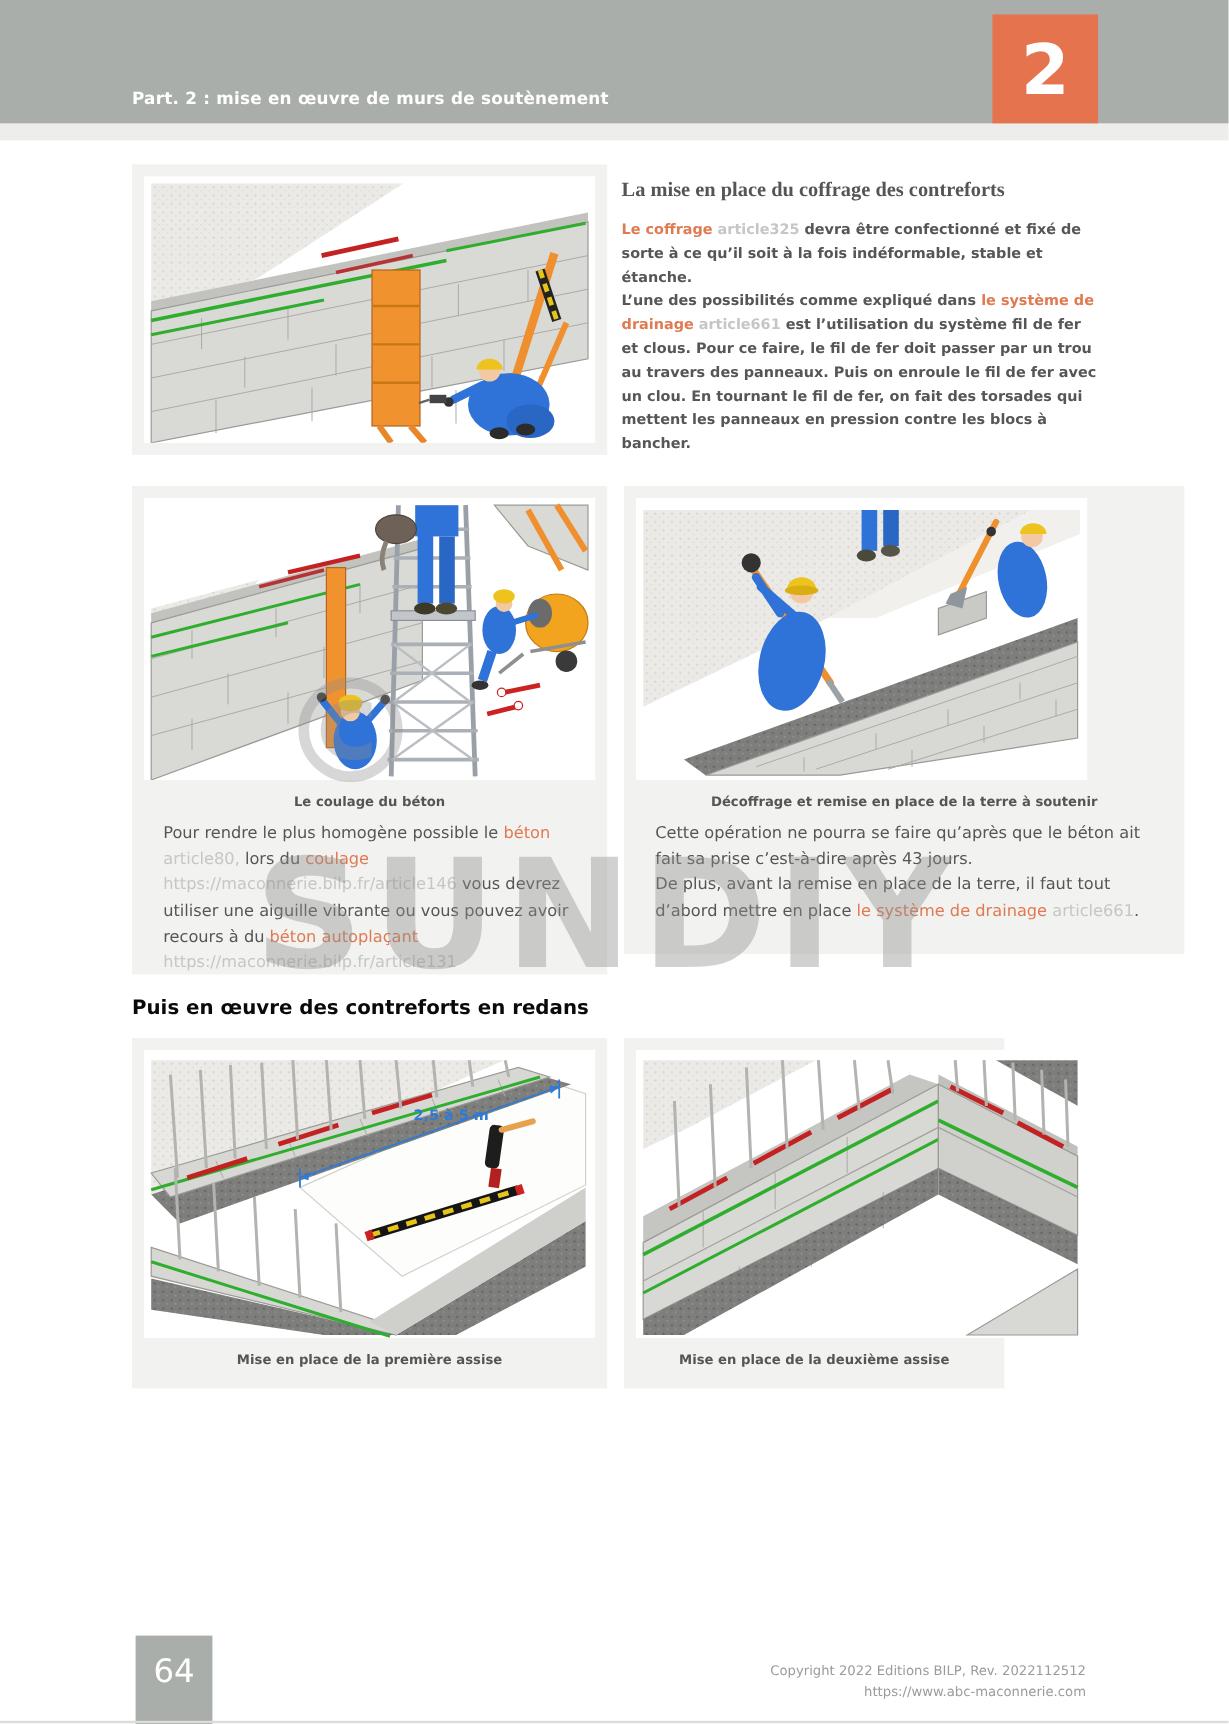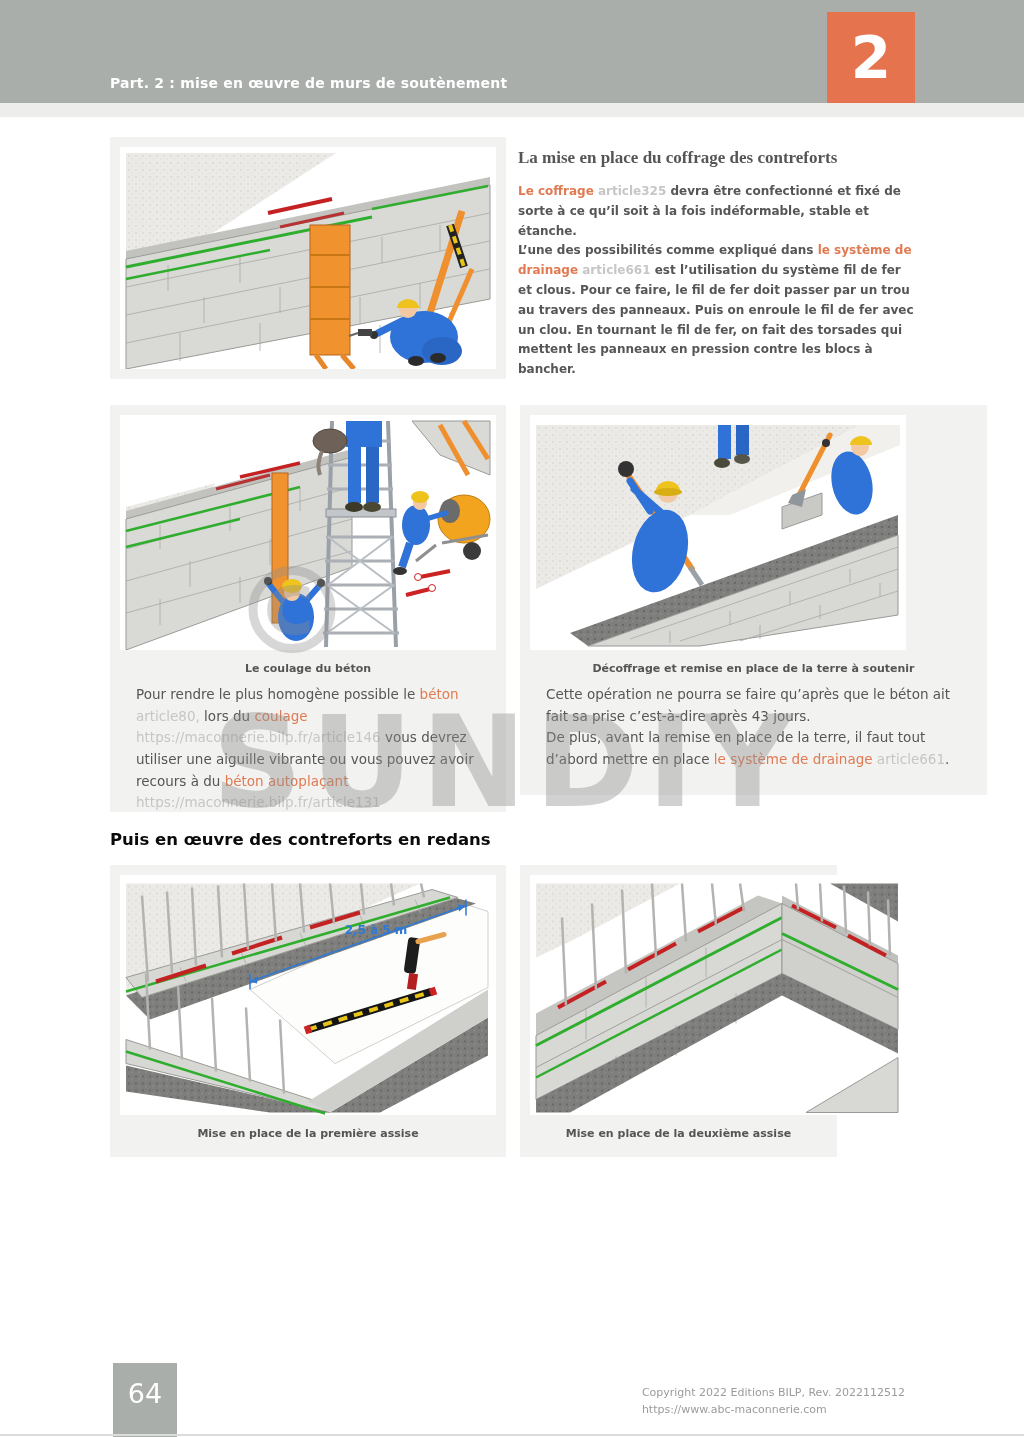--- a/index.html
+++ b/index.html
@@ -31,21 +31,21 @@
   .redans-heading{position:absolute;left:110px;top:830px;font-size:16.5px;font-weight:bold;color:#0a0a0a;}
 
   
   .wm-c{position:absolute;left:232px;top:552px;font-size:120px;font-weight:800;color:#8f8f8f;opacity:.35;z-index:40;pointer-events:none;line-height:1;}
   .wm-text{position:absolute;left:212px;top:700px;font-size:126px;font-weight:800;color:#8f8f8f;opacity:.40;
            letter-spacing:8px;z-index:40;pointer-events:none;line-height:1;}
 
   
   .page-num-box{position:absolute;left:113px;top:1363px;width:64px;height:74px;background:#a9aeaa;
                 color:#fff;font-size:27px;text-align:center;line-height:62px;}
-  .copyright{position:absolute;right:119px;top:1384px;text-align:left;font-size:11px;color:#9b9b9b;line-height:1.55;}
+  .copyright{position:absolute;right:119px;top:1384px;text-align:right;font-size:11px;color:#9b9b9b;line-height:1.55;}
   .bottom-line{position:absolute;left:0;bottom:1px;width:1024px;height:2px;background:#dcdcda;}
 </style>
 </head>
 <body>
 
 <div class="page">
 
   <div class="topbar">
     <div class="header-title">Part. 2 : mise en œuvre de murs de soutènement</div>
     <div class="chapter-box">

